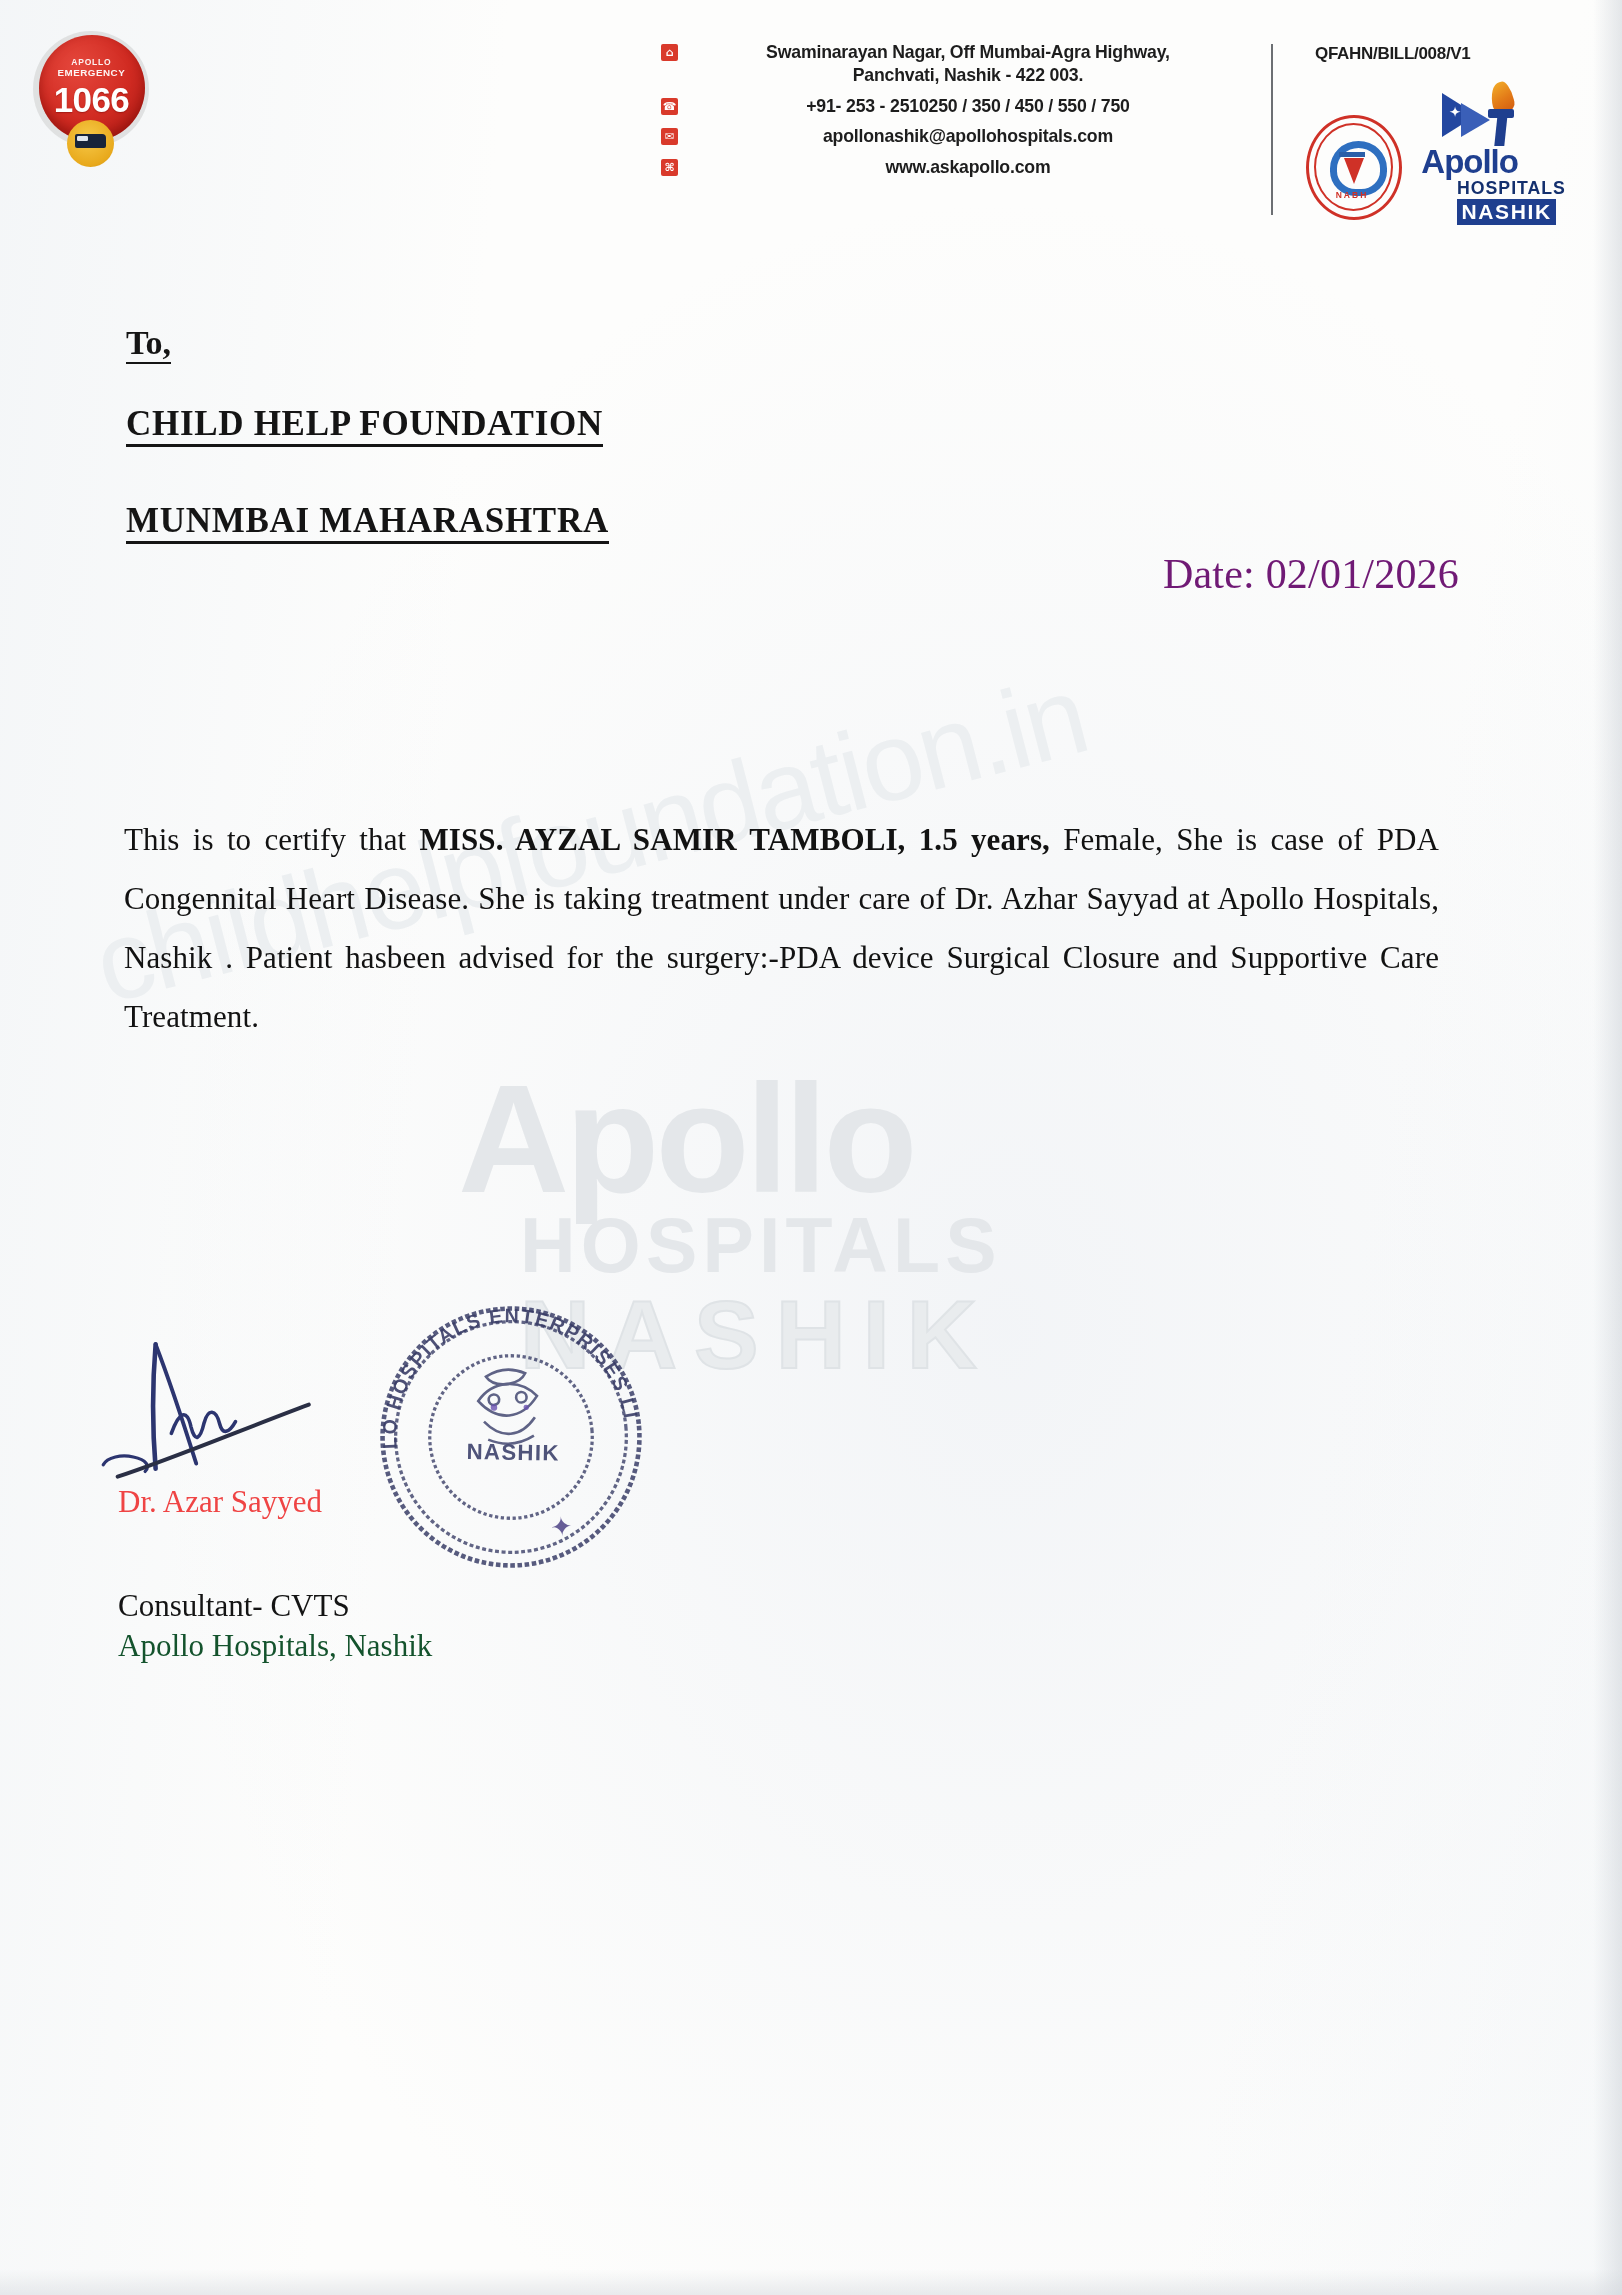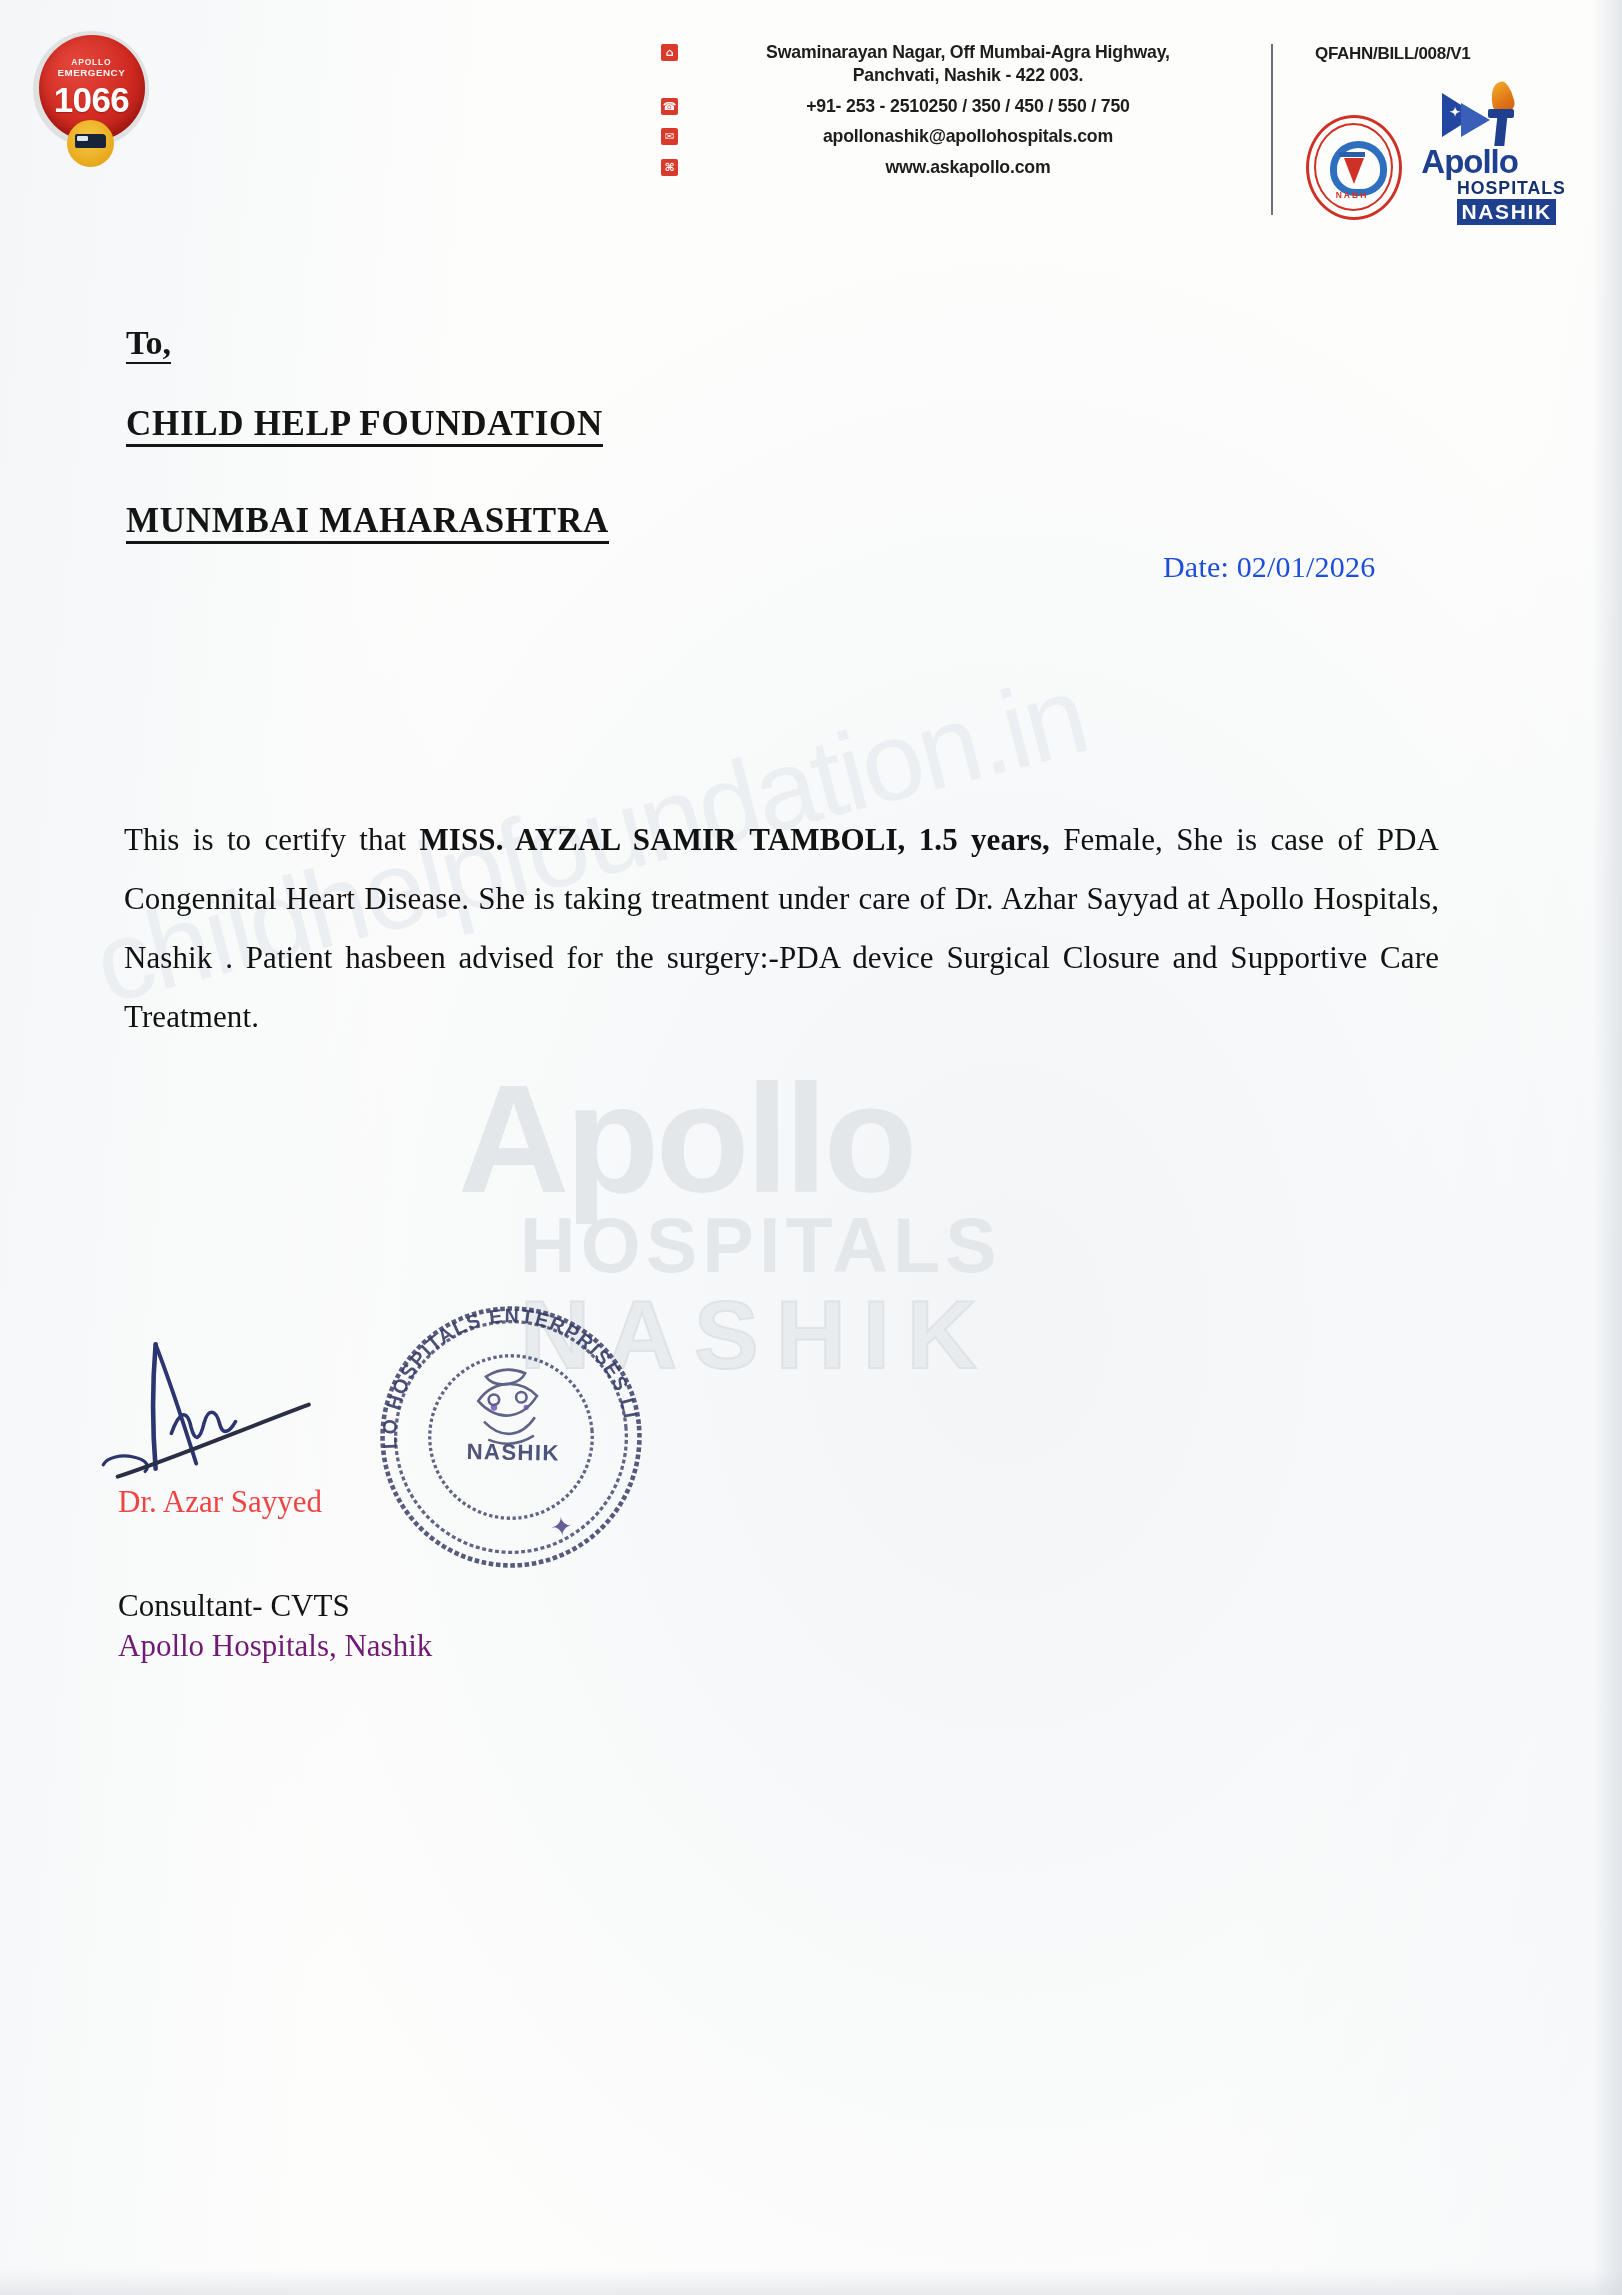--- a/index.html
+++ b/index.html
@@ -391,22 +391,22 @@
     font-weight: 700;
     color: #151515;
     letter-spacing: 0.7px;
     border-bottom: 3.3px solid #151515;
     padding-bottom: 3.3px;
     line-height: 1;
   }
   .doc-date {
     position: absolute;
     left: 1163px; top: 550px;
-    font-size: 30px;
-    color: #1d4ed8;
+    font-size: 42px;
+    color: #701a75;
     letter-spacing: 0.2px;
     white-space: nowrap;
     text-align: center;
   }
 
   .para {
     position: absolute;
     left: 124px;
     width: 1315px;
     font-size: 31px;
@@ -437,21 +437,21 @@
     position: absolute;
     left: 118px; top: 1556px;
     font-size: 31px;
     color: #141414;
     margin-top: 32px;
   }
   .sig-org {
     position: absolute;
     left: 118px; top: 1628px;
     font-size: 31px;
-    color: #701a75;
+    color: #14532d;
   }
 
   
   #round-stamp {
     position: absolute;
     left: 357px; top: 1283px;
     width: 308px; height: 308px;
     z-index: 10;
     transform: rotate(-5deg);
     opacity: 0.9;

